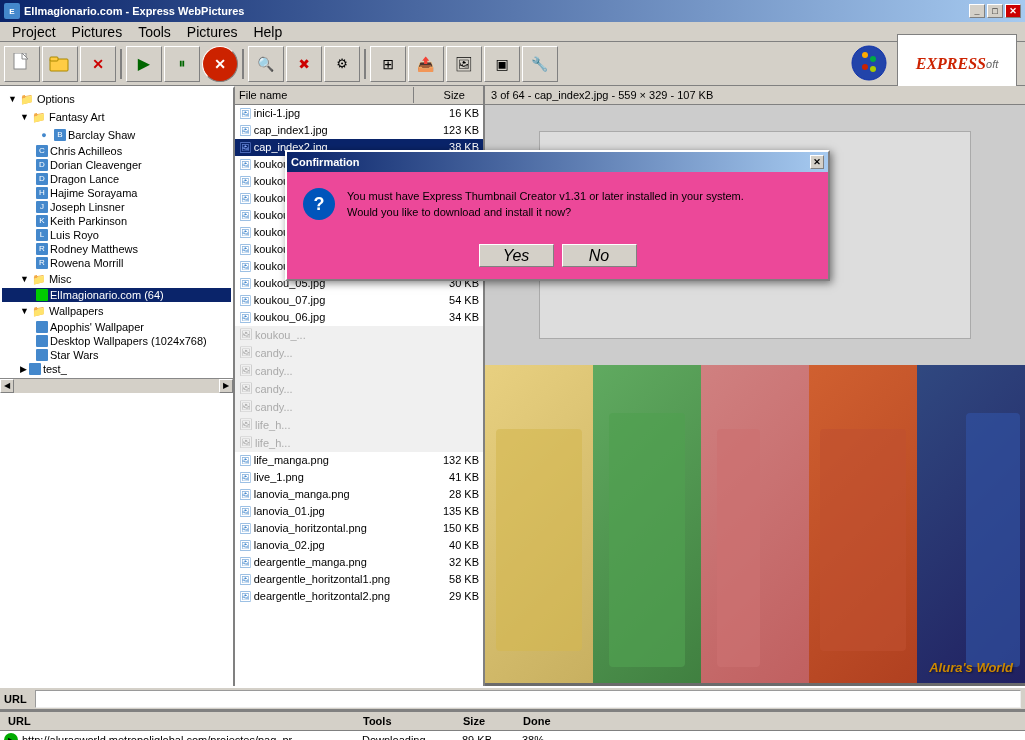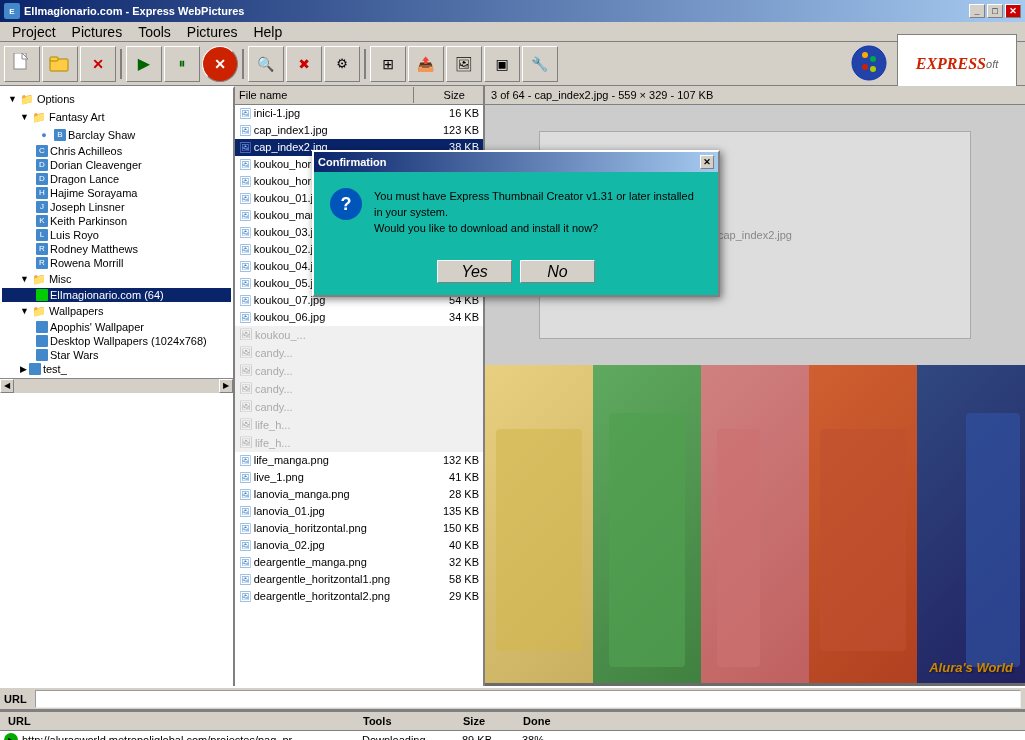--- a/index.html
+++ b/index.html
@@ -164,29 +164,28 @@
     
     .dialog-overlay {
       position: fixed;
       top: 0; left: 0; right: 0; bottom: 0;
       z-index: 100;
       display: flex;
       align-items: center;
       justify-content: center;
     }
     .dialog {
-      background: #14b8a6;
+      background: #ec4899;
       border: 2px solid;
       border-color: #ffffff #808080 #808080 #ffffff;
       box-shadow: 2px 2px 8px rgba(0,0,0,0.5);
-      width: 408px;
+      width: 545px;
       position: absolute;
       top: 150px;
       left: 285px;
-      margin-left: 27px;
     }
     .dialog-title-bar {
       background: linear-gradient(to right, #0a246a, #a6caf0);
       color: white;
       height: 20px;
       display: flex;
       align-items: center;
       justify-content: space-between;
       padding: 0 4px;
       font-size: 11px;

